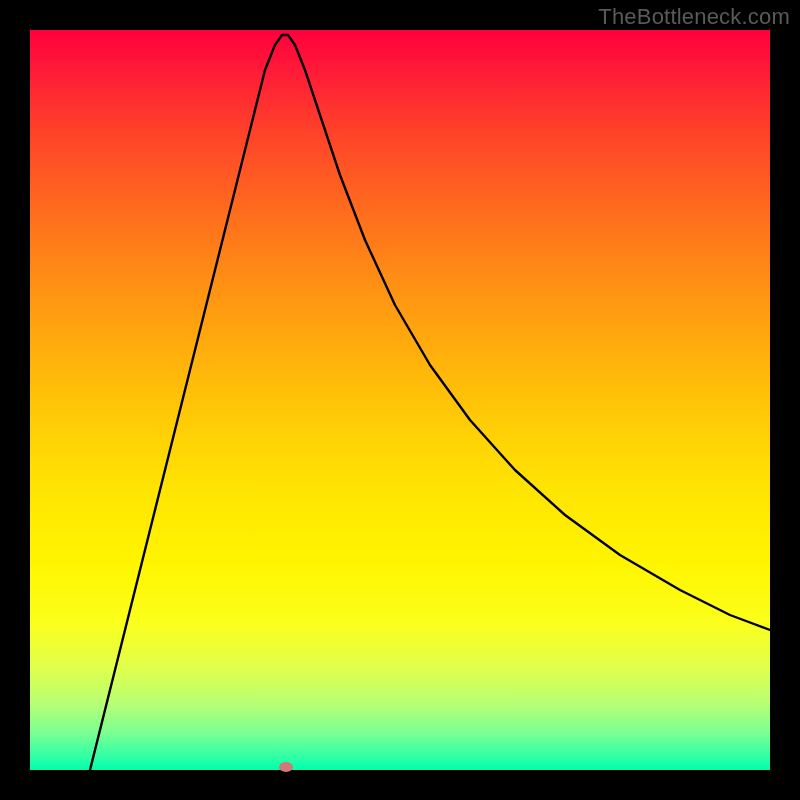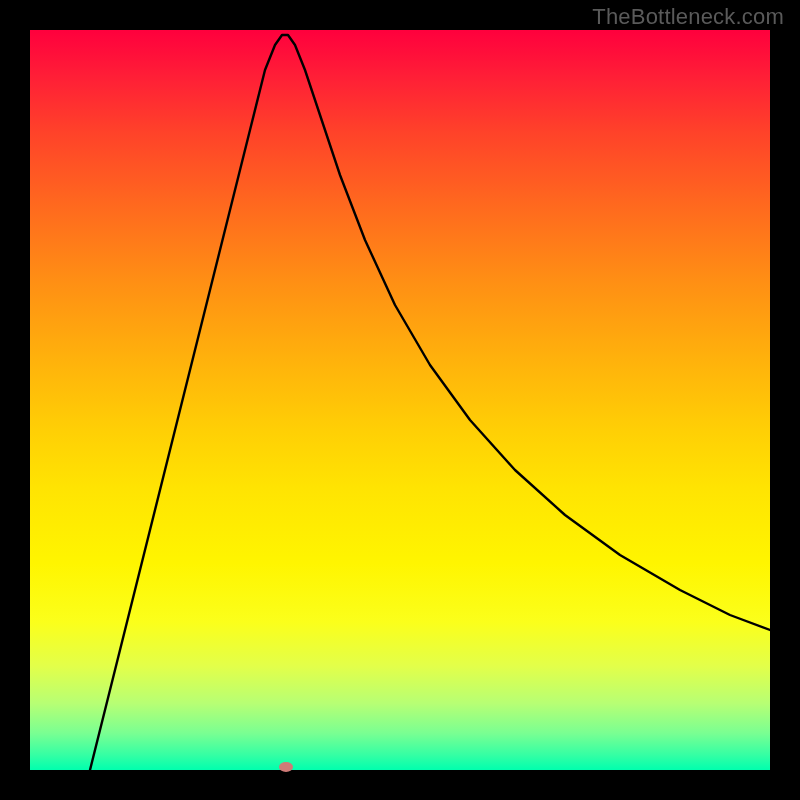--- a/index.html
+++ b/index.html
@@ -32,21 +32,21 @@
       #e2ff4a 86%,
       #b7ff74 91%,
       #7aff92 95%,
       #34ffa4 98%,
       #00ffae 100%
     );
   }
   .watermark {
     position: absolute;
     top: 4px;
-    right: 16px;
+    right: 10px;
     color: #5a5a5a;
     font-size: 22px;
     font-weight: 500;
     letter-spacing: 0.2px;
     z-index: 5;
   }
   svg.curve {
     position: absolute;
     left: 0;
     top: 0;

